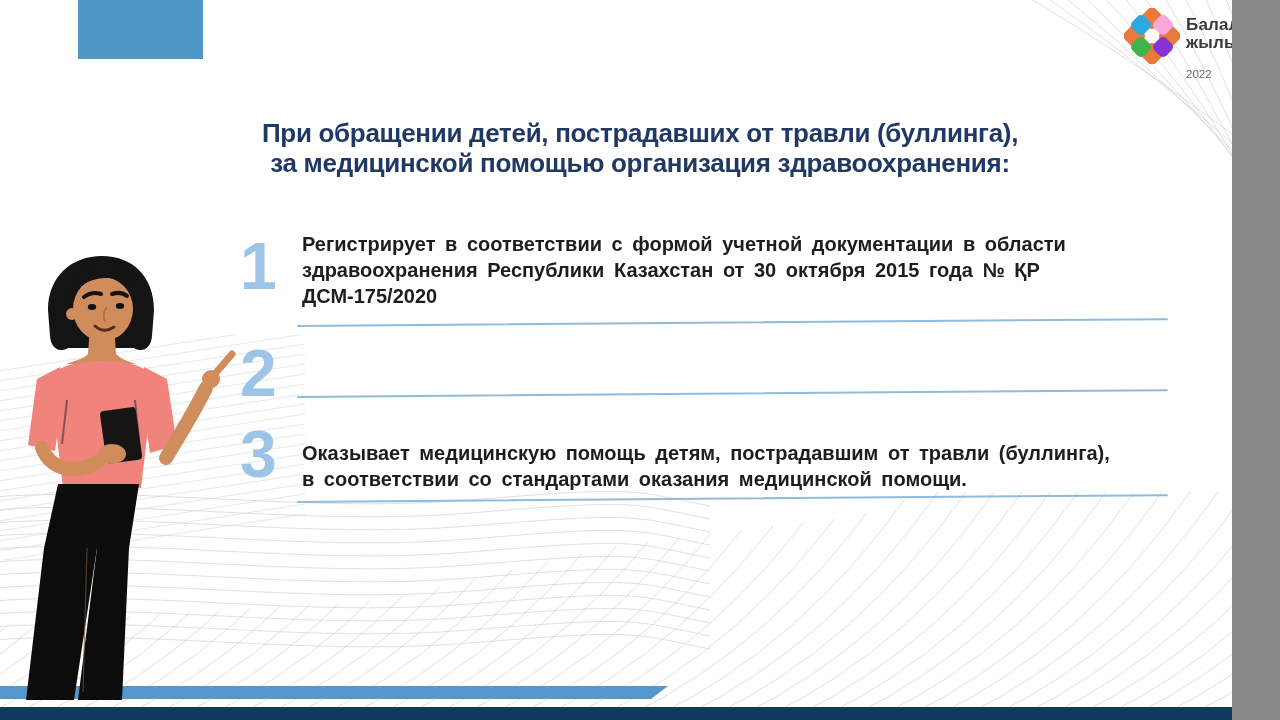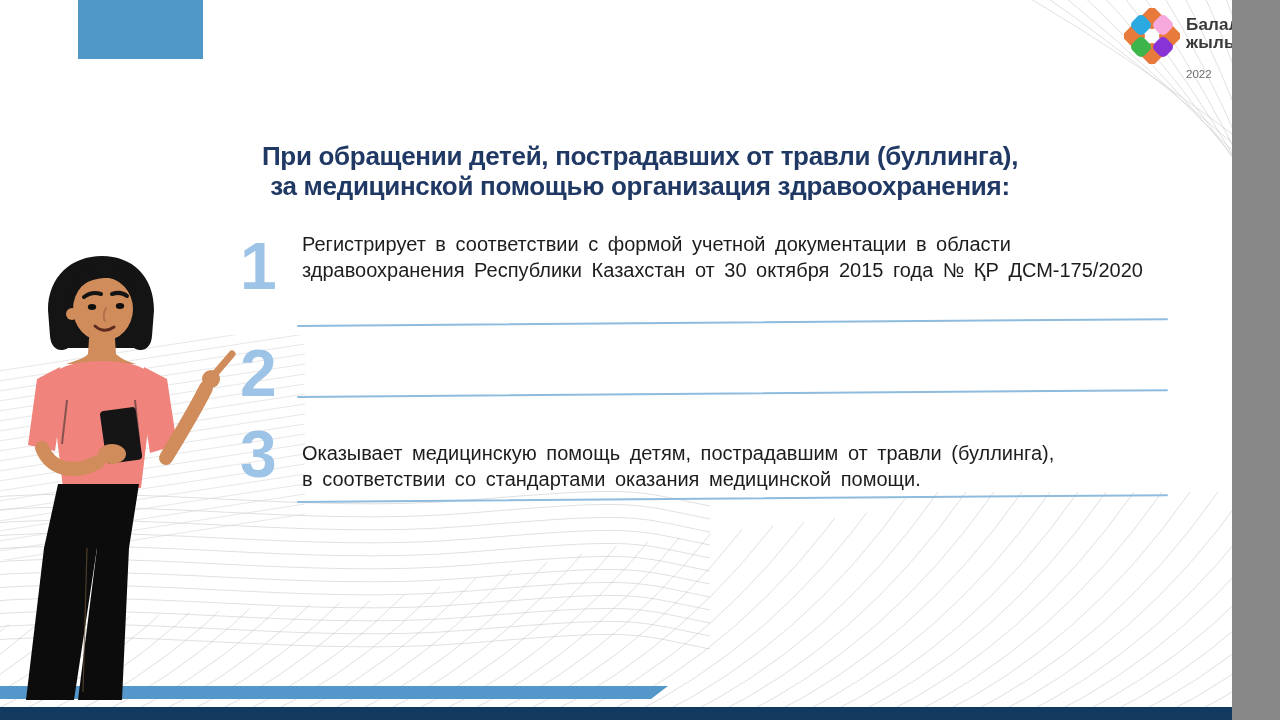--- a/index.html
+++ b/index.html
@@ -14,31 +14,31 @@
   }
   
   .logo{position:absolute;left:1124px;top:8px;z-index:2;display:flex;align-items:flex-start;}
   .logo-icon{width:56px;height:56px;flex:0 0 auto;}
   .logo-text{margin-left:6px;margin-top:8px;line-height:1;}
   .logo-line{font-weight:bold;font-size:17px;color:#3a3a3a;letter-spacing:0.2px;}
   .logo-line + .logo-line{margin-top:1px;}
   .logo-year{font-size:11.5px;color:#6b6b6b;margin-top:18px;}
   
   .title{
-    position:absolute;left:190px;top:141px;width:900px;text-align:center;z-index:3;
+    position:absolute;left:190px;top:118px;width:900px;text-align:center;z-index:3;
     color:var(--title_navy);font-weight:bold;font-size:26px;line-height:30px;letter-spacing:-0.3px;
   }
   
   .num{
     position:absolute;left:240px;z-index:3;color:var(--item_number_blue);
     font-weight:bold;font-size:66px;line-height:66px;
   }
   .itext{
     position:absolute;left:302px;width:880px;z-index:3;color:#1d1d1d;
-    font-size:20px;line-height:26px;word-spacing:4px;
+    font-size:20px;line-height:26px;word-spacing:4px;font-weight:bold;
   }
   .uline{
     position:absolute;left:297px;width:871px;height:2px;z-index:3;
     background:var(--underline_blue);border-radius:1px;
     transform:rotate(-0.45deg);transform-origin:left center;
   }
   .num1{top:233px;} .txt1{top:231px;} .ul1{top:325px;}
   .num2{top:340px;} .txt2{top:356px;} .ul2{top:396px;}
   .num3{top:421px;} .txt3{top:440px;} .ul3{top:501px;}
   

